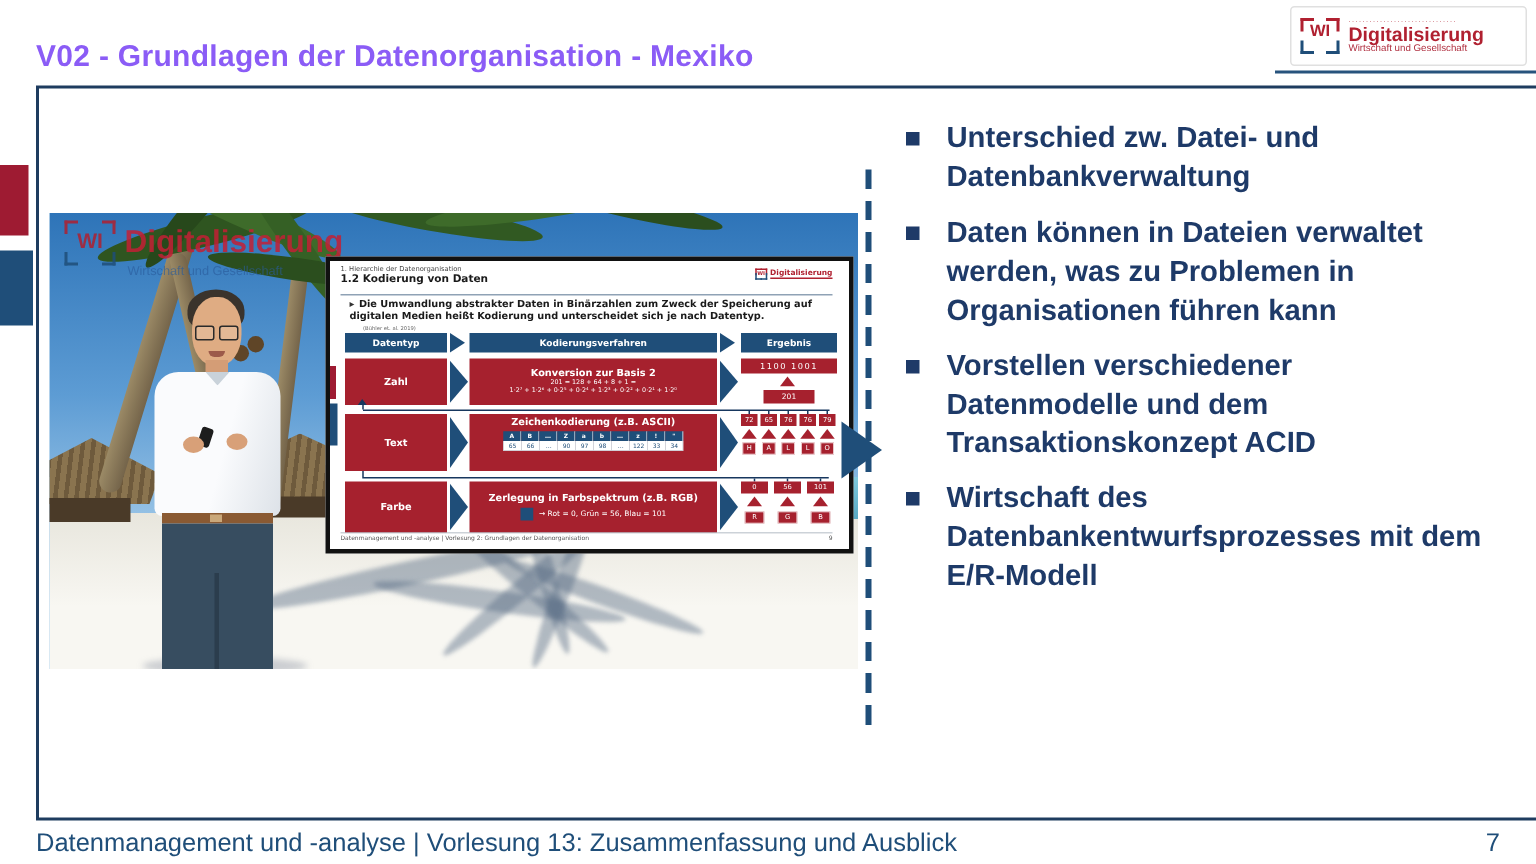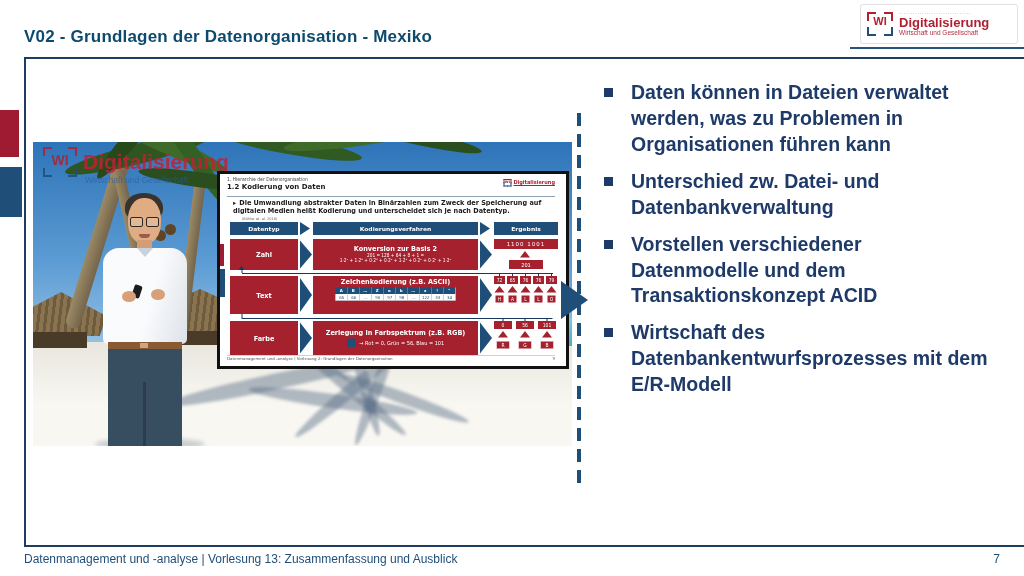--- a/index.html
+++ b/index.html
@@ -2,22 +2,22 @@
 <html><head>
 <meta charset="utf-8">
 <style>
   html,body{margin:0;padding:0;}
   body{
     width:1024px;height:576px;position:relative;overflow:hidden;
     background:#ffffff;font-family:"Liberation Sans","DejaVu Sans",sans-serif;
   }
   
   .page-title{
-    position:absolute;left:24px;top:27px;font-size:17px;font-weight:bold;
-    color:#0c4a6e;letter-spacing:.2px;white-space:nowrap;
+    position:absolute;left:24px;top:27px;font-size:20px;font-weight:bold;
+    color:#8b5cf6;letter-spacing:.2px;white-space:nowrap;
   }
   .logo-box{
     position:absolute;right:6px;top:4px;width:158px;height:40px;
     border:1px solid #e0e0e0;border-radius:3px;display:flex;align-items:center;
     gap:6px;padding:2px 6px;background:#fff;box-sizing:border-box;
   }
   .logo-underline{position:absolute;right:0;top:47px;width:174px;height:2px;background:#27537d;}
   .wi-mark{position:relative;width:26px;height:24px;flex:0 0 auto;}
   .wi-mark .wi-txt{position:absolute;left:0;top:3px;width:100%;text-align:center;font-weight:bold;color:#b02030;font-size:11px;}
   .wi-mark .c{position:absolute;width:7px;height:7px;}
@@ -30,21 +30,21 @@
   .logo-name{font-size:13px;font-weight:bold;color:#b02030;}
   .logo-sub{font-size:6.5px;color:#b03040;}
   .accent-red{position:absolute;left:0;top:110px;width:19px;height:47px;background:#9e1b32;}
   .accent-blue{position:absolute;left:0;top:167px;width:22px;height:50px;background:#1f4e79;}
   .frame{
     position:absolute;left:24px;top:57px;width:1004px;height:490px;
     border:2px solid #1e3c5f;background:#fff;box-sizing:border-box;
   }
   .main-footer{
     position:absolute;left:24px;top:552px;width:976px;display:flex;
-    justify-content:space-between;color:#1f4e79;font-size:12px;
+    justify-content:space-between;color:#1f4e79;font-size:17px;
   }
   
   .objectives{position:absolute;left:604px;top:80px;width:400px;list-style:none;margin:0;padding:0;}
   .objectives li{display:flex;gap:18px;margin-bottom:11px;}
   .objectives .sq{flex:0 0 auto;width:9px;height:9px;background:#1e3a68;margin-top:8px;}
   .objectives .txt{font-size:19.5px;font-weight:bold;color:#1e3a68;line-height:1.33;width:360px;}
   
   .dash-sep{
     position:absolute;left:577px;top:113px;width:4px;height:377px;
     background:repeating-linear-gradient(to bottom,#1f4e79 0 13px,transparent 13px 21px);
@@ -345,25 +345,25 @@
     </div>
   </div>
 </div>
 
 <div class="dash-sep"></div>
 <div class="sep-arrow"></div>
 
 <ul class="objectives">
   <li>
       <span class="sq"></span>
-      <span class="txt">Daten können in Dateien verwaltet werden, was zu Problemen in Organisationen führen kann</span>
+      <span class="txt">Unterschied zw. Datei- und Datenbankverwaltung</span>
     </li>
   <li>
       <span class="sq"></span>
-      <span class="txt">Unterschied zw. Datei- und Datenbankverwaltung</span>
+      <span class="txt">Daten können in Dateien verwaltet werden, was zu Problemen in Organisationen führen kann</span>
     </li>
   <li>
       <span class="sq"></span>
       <span class="txt">Vorstellen verschiedener Datenmodelle und dem Transaktionskonzept ACID</span>
     </li>
   <li>
       <span class="sq"></span>
       <span class="txt">Wirtschaft des Datenbankentwurfsprozesses mit dem E/R-Modell</span>
     </li>
 </ul>

